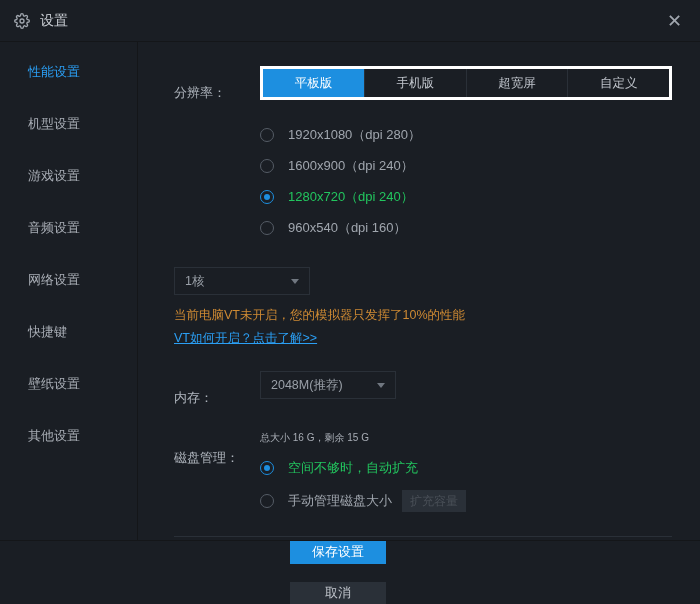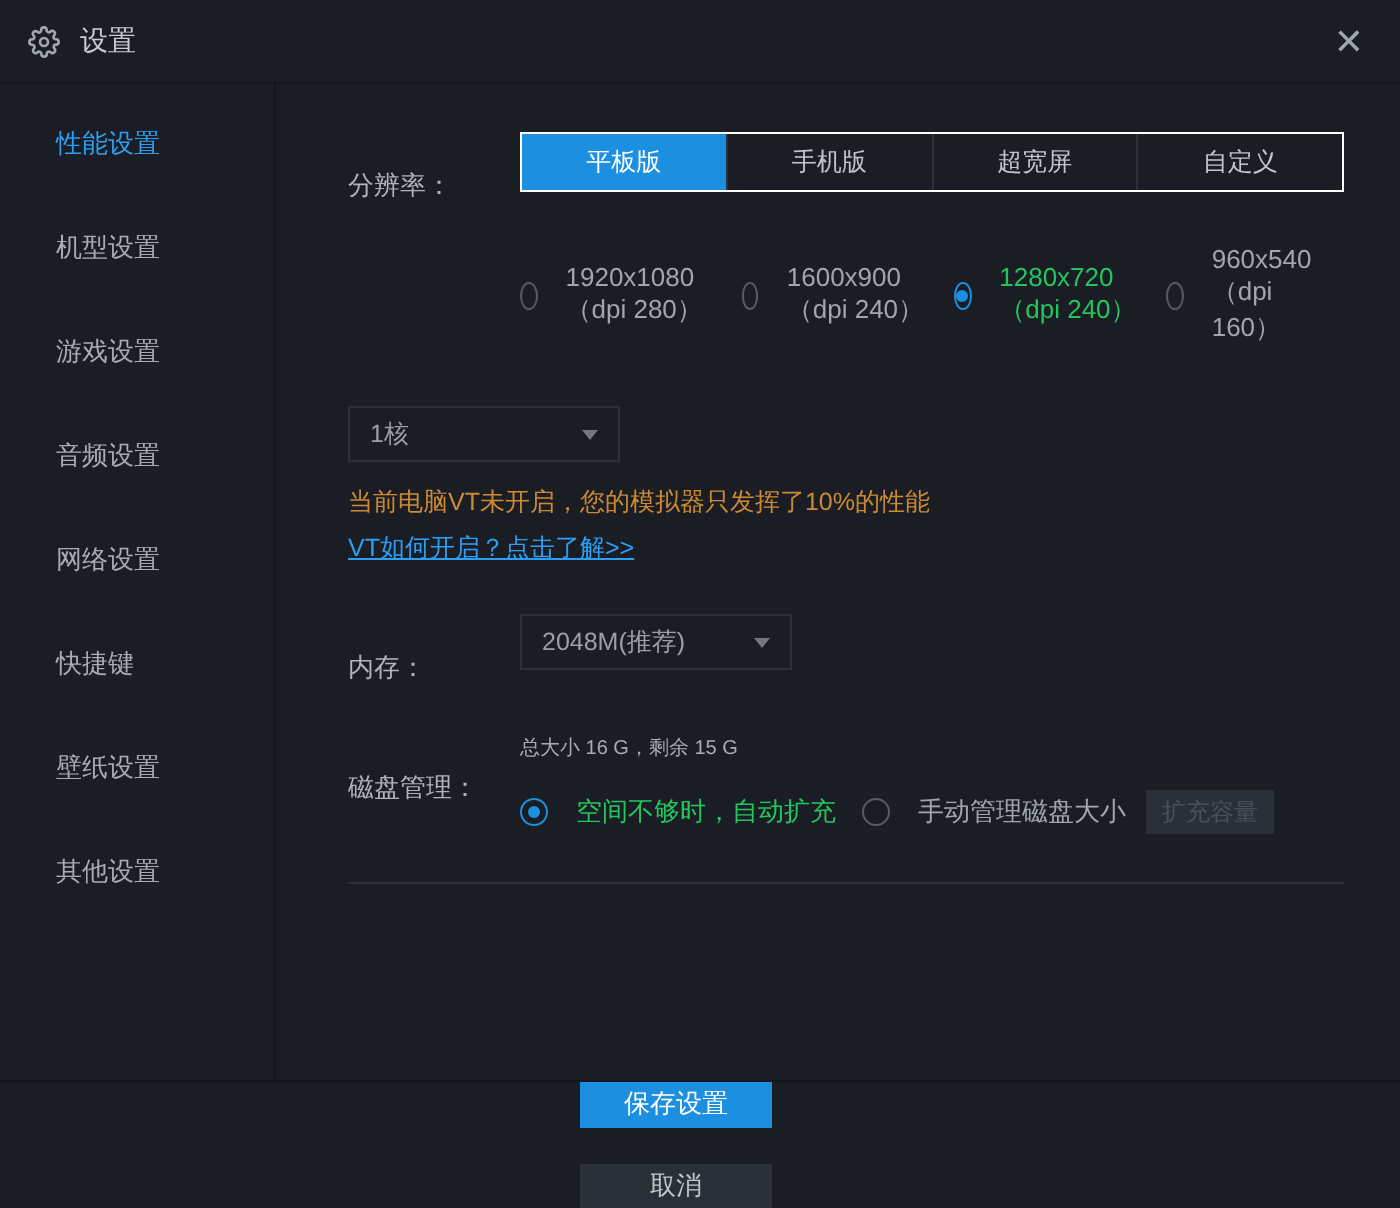--- a/index.html
+++ b/index.html
@@ -62,35 +62,35 @@
 }
 .row .label {
   width: 86px;
   color: #aeb4bc;
   padding-top: 6px;
   margin-top: 12px;
 }
 .row .value { flex: 1; }
 .tabs {
   display: flex;
-  border: 1px solid #ffffff;
+  border: 3px solid #ffffff;
 }
 .tabs .tab {
   flex: 1;
   height: 28px;
   display: flex;
   align-items: center;
   justify-content: center;
   color: #c0c5cc;
   cursor: pointer;
   font-size: 12.5px;
 }
 .tabs .tab.active { background: #1d8fe0; color: #fff; }
 .tabs .tab + .tab { border-left: 1px solid #2a3038; }
-.radio-list { display: flex; flex-direction: row; gap: 13px; margin-top: 2px; }
+.radio-list { display: flex; flex-direction: column; gap: 13px; margin-top: 2px; }
 .radio {
   display: flex; align-items: center;
   cursor: pointer;
 }
 .radio .dot {
   width: 14px; height: 14px;
   border: 1px solid #555c66;
   border-radius: 50%;
   margin-right: 14px;
   display: flex; align-items: center; justify-content: center;

